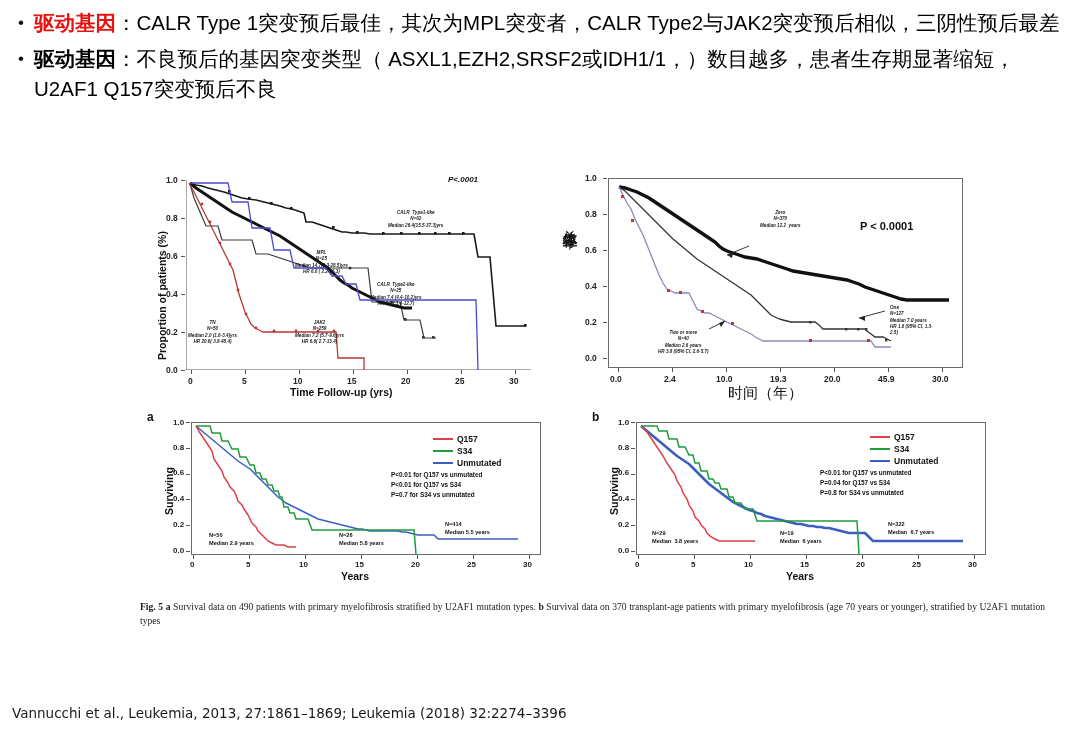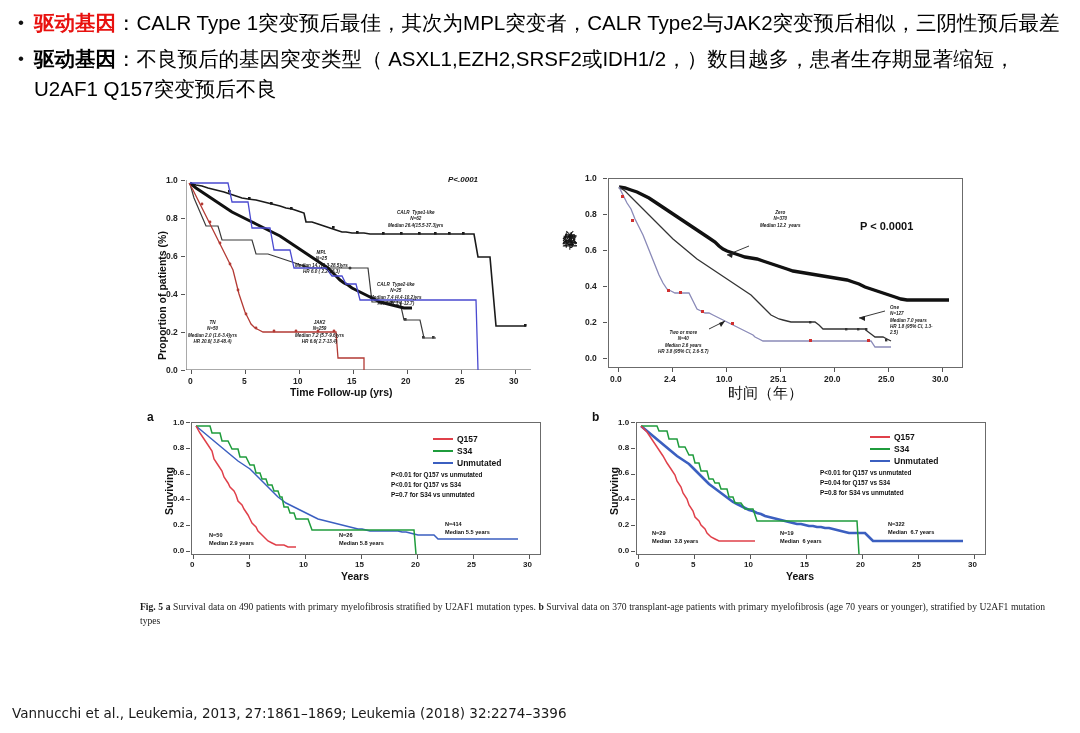--- a/index.html
+++ b/index.html
@@ -73,21 +73,21 @@
   <div class="bullet-row">
     <div class="bullet-dot">•</div>
     <div class="bullet-body">
       <span class="lead-red">驱动基因</span><span>：CALR Type 1突变预后最佳，其次为MPL突变者，CALR Type2与JAK2突变预后相似，三阴性预后最差</span>
     </div>
   </div>
 
   <div class="bullet-row">
     <div class="bullet-dot">•</div>
     <div class="bullet-body">
-      <span class="lead-black">驱动基因</span><span>：不良预后的基因突变类型（ ASXL1,EZH2,SRSF2或IDH1/2，）数目越多，患者生存期显著缩短， U2AF1 Q157突变预后不良</span>
+      <span class="lead-black">驱动基因</span><span>：不良预后的基因突变类型（ ASXL1,EZH2,SRSF2或IDH1/1，）数目越多，患者生存期显著缩短， U2AF1 Q157突变预后不良</span>
     </div>
   </div>
 </div>
 
 <div class="figure-area">
 
   <div class="panel" style="left:130px;top:2px;width:420px;height:230px;">
 
     <div class="axis-title vert" style="left:26px;top:190px;">Proportion of patients (%)</div>
 
@@ -256,23 +256,23 @@
     <div class="tick" style="left:58px;top:198px;"></div>
     <div class="tick" style="left:112px;top:198px;"></div>
     <div class="tick" style="left:166px;top:198px;"></div>
     <div class="tick" style="left:220px;top:198px;"></div>
     <div class="tick" style="left:274px;top:198px;"></div>
     <div class="tick" style="left:328px;top:198px;"></div>
     <div class="tick" style="left:382px;top:198px;"></div>
     <div class="ticklab" style="left:50px;top:204px;">0.0</div>
     <div class="ticklab" style="left:104px;top:204px;">2.4</div>
     <div class="ticklab" style="left:156px;top:204px;">10.0</div>
-    <div class="ticklab" style="left:210px;top:204px;">25.1</div>
+    <div class="ticklab" style="left:210px;top:204px;">19.3</div>
     <div class="ticklab" style="left:264px;top:204px;">20.0</div>
-    <div class="ticklab" style="left:318px;top:204px;">25.0</div>
+    <div class="ticklab" style="left:318px;top:204px;">45.9</div>
     <div class="ticklab" style="left:372px;top:204px;text-align:center;">30.0</div>
 
     <div class="cn-axis" style="left:168px;top:214px;">时间（年）</div>
 
     <div class="pval sm" style="left:300px;top:50px;">P &lt; 0.0001</div>
 
     <div class="annot it" style="left:200px;top:40px;">Zero
 N=370
 Median 12.2  years</div>
     <div class="annot it" style="left:330px;top:135px;text-align:left;">One

